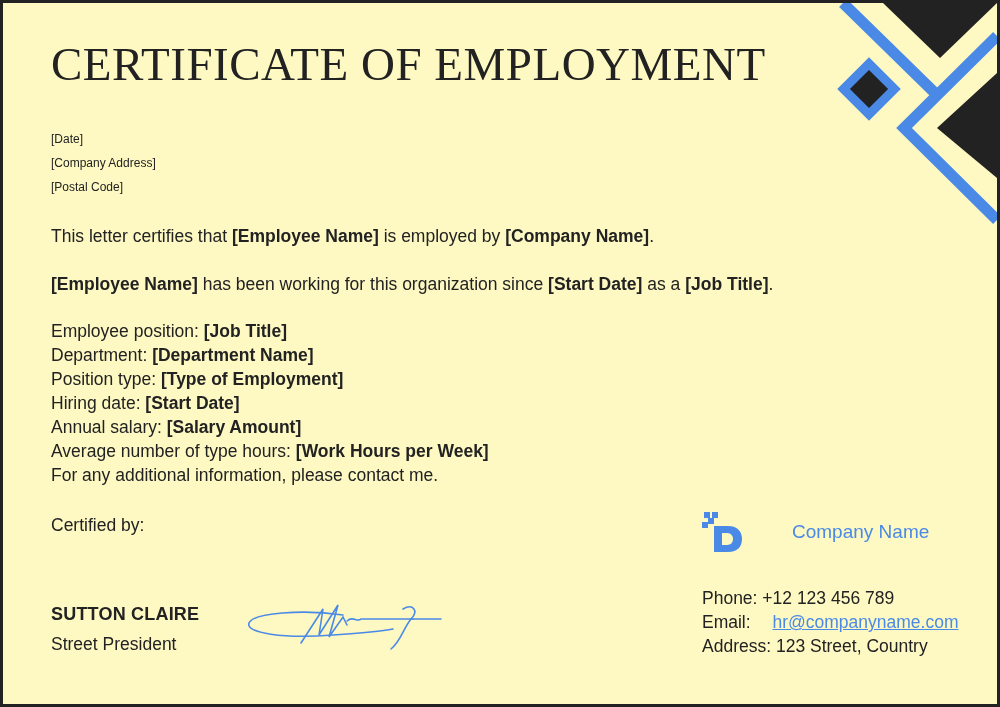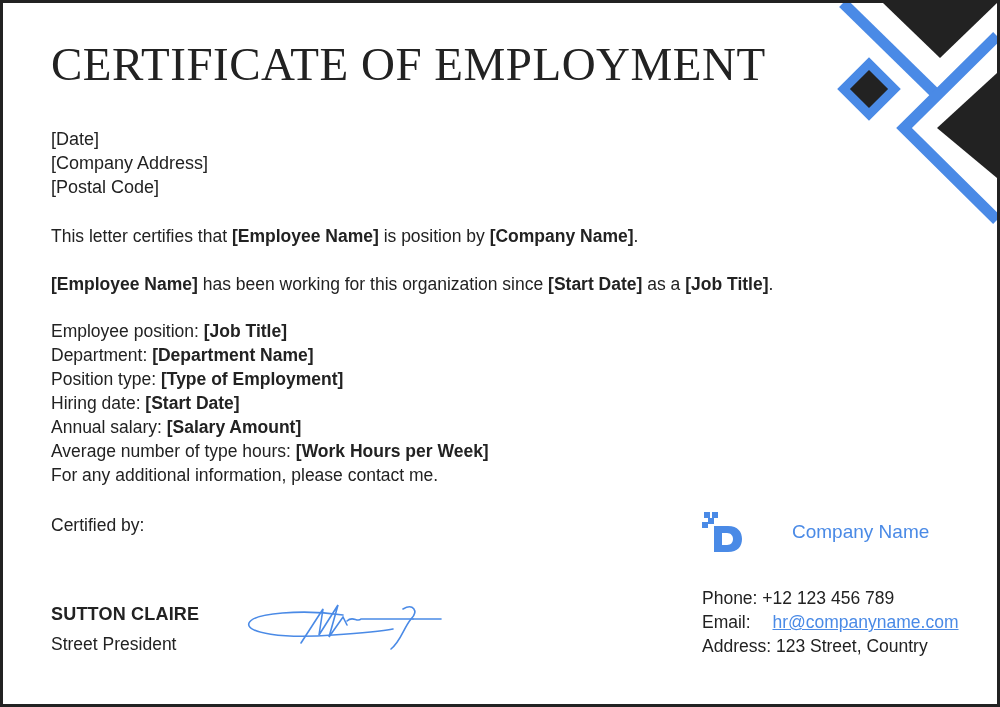--- a/index.html
+++ b/index.html
@@ -3,30 +3,30 @@
 <meta charset="utf-8">
 <style>
   html, body { margin: 0; padding: 0; }
   body {
     width: 1000px; height: 707px; background: #222222;
     font-family: "Liberation Sans", sans-serif; color: #222;
     position: relative; overflow: hidden;
   }
   .page {
     position: absolute; left: 3px; top: 3px; width: 994px; height: 701px;
-    background: #ffffff; overflow: hidden;
+    background: #fef9c3; overflow: hidden;
   }
   .corner { position: absolute; right: 0; top: 0; width: 160px; height: 230px; }
   .title {
     position: absolute; left: 48px; top: 38px; margin: 0;
     font-family: "Liberation Serif", "DejaVu Serif", serif;
     font-weight: normal; font-size: 47px; letter-spacing: 0.5px; color: #222;
     line-height: 1;
   }
-  .addr { position: absolute; left: 48px; top: 124px; font-size: 18px; line-height: 24px; }
+  .addr { position: absolute; left: 48px; top: 124px; font-size: 12px; line-height: 24px; }
   .addr div { white-space: nowrap; }
   .cert-id { position: absolute; left: 548px; top: 124px; font-size: 17px; line-height: 24px; white-space: nowrap; }
   .cert-id b { font-weight: bold; }
   .para { position: absolute; left: 48px; font-size: 17.5px; line-height: 24px; white-space: nowrap; }
   .p1 { top: 221px; }
   .p2 { top: 269px; }
   .details { position: absolute; left: 48px; top: 316px; font-size: 17.5px; line-height: 24px; }
   .details div { white-space: nowrap; }
   b.ph { font-weight: bold; }
   .certified { position: absolute; left: 48px; top: 510px; font-size: 17.5px; line-height: 24px; }
@@ -56,21 +56,21 @@
   <h1 class="title">CERTIFICATE OF EMPLOYMENT</h1>
 
   <div class="addr">
     <div>[Date]</div>
     <div>[Company Address]</div>
     <div>[Postal Code]</div>
   </div>
 
 
   <div class="para p1">
-    <span>This letter certifies that </span><b class="ph">[Employee Name]</b><span> is position by </span><b class="ph">[Company Name]</b><span>.</span>
+    <span>This letter certifies that </span><b class="ph">[Employee Name]</b><span> is employed by </span><b class="ph">[Company Name]</b><span>.</span>
   </div>
 
   <div class="para p2">
     <b class="ph">[Employee Name]</b><span> has been working for this organization since </span><b class="ph">[Start Date]</b><span> as a </span><b class="ph">[Job Title]</b><span>.</span>
   </div>
 
   <div class="details">
     <div><span>Employee position: </span><b class="ph">[Job Title]</b></div>
     <div><span>Department: </span><b class="ph">[Department Name]</b></div>
     <div><span>Position type: </span><b class="ph">[Type of Employment]</b></div>

